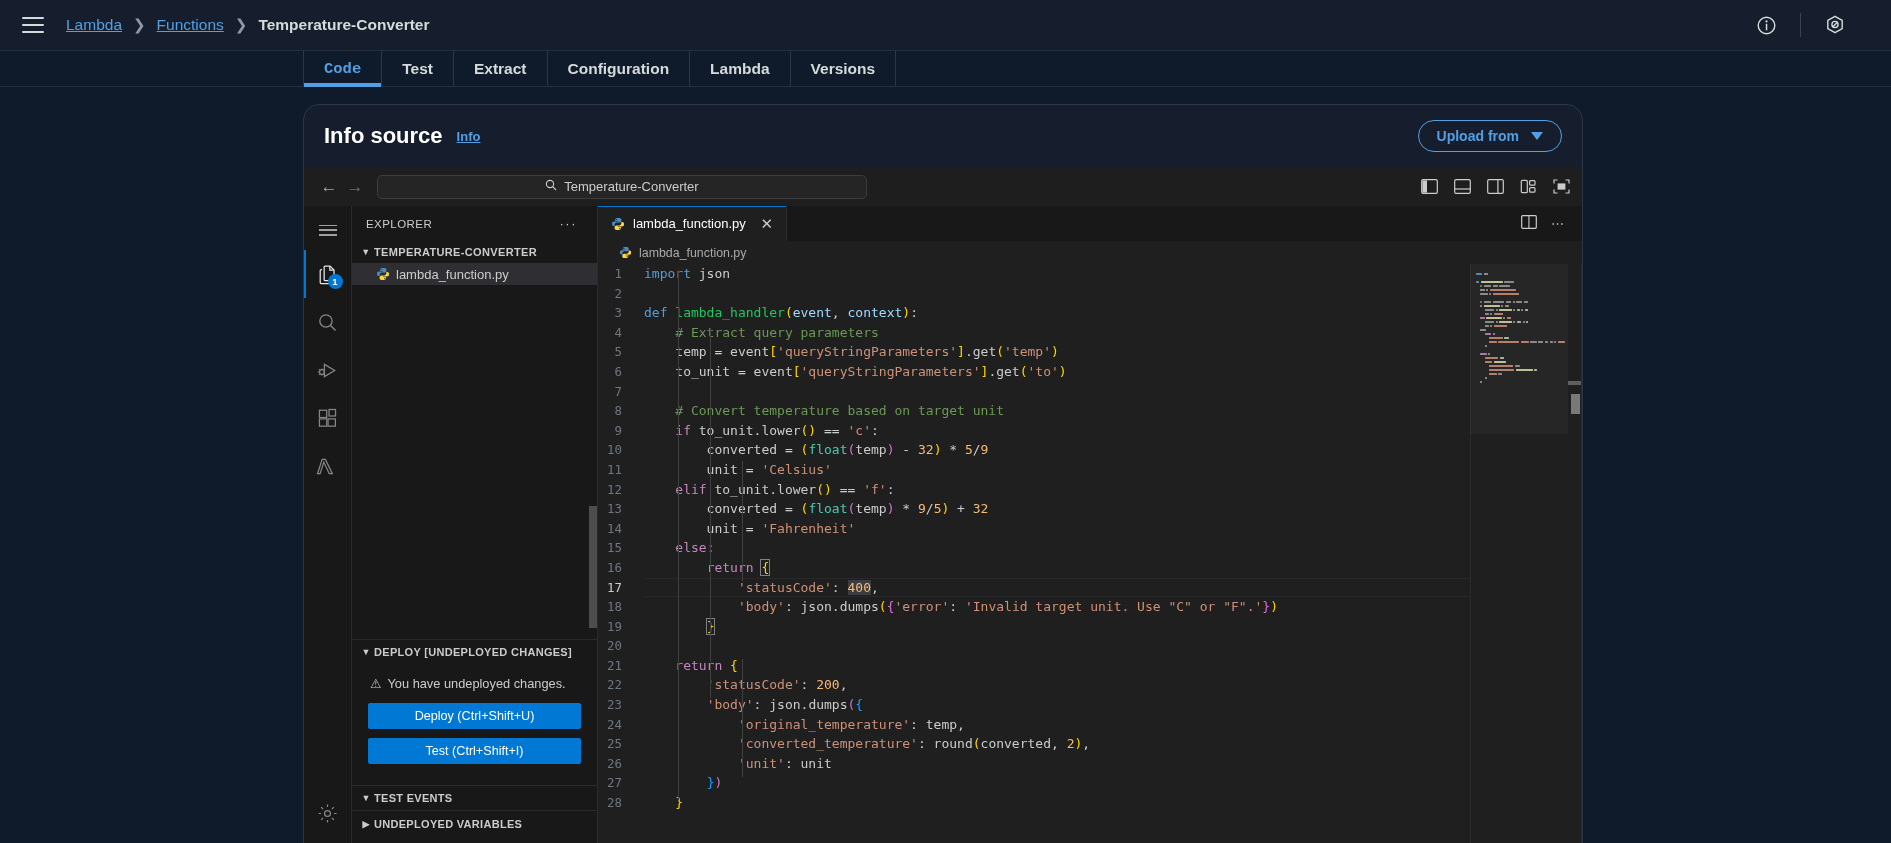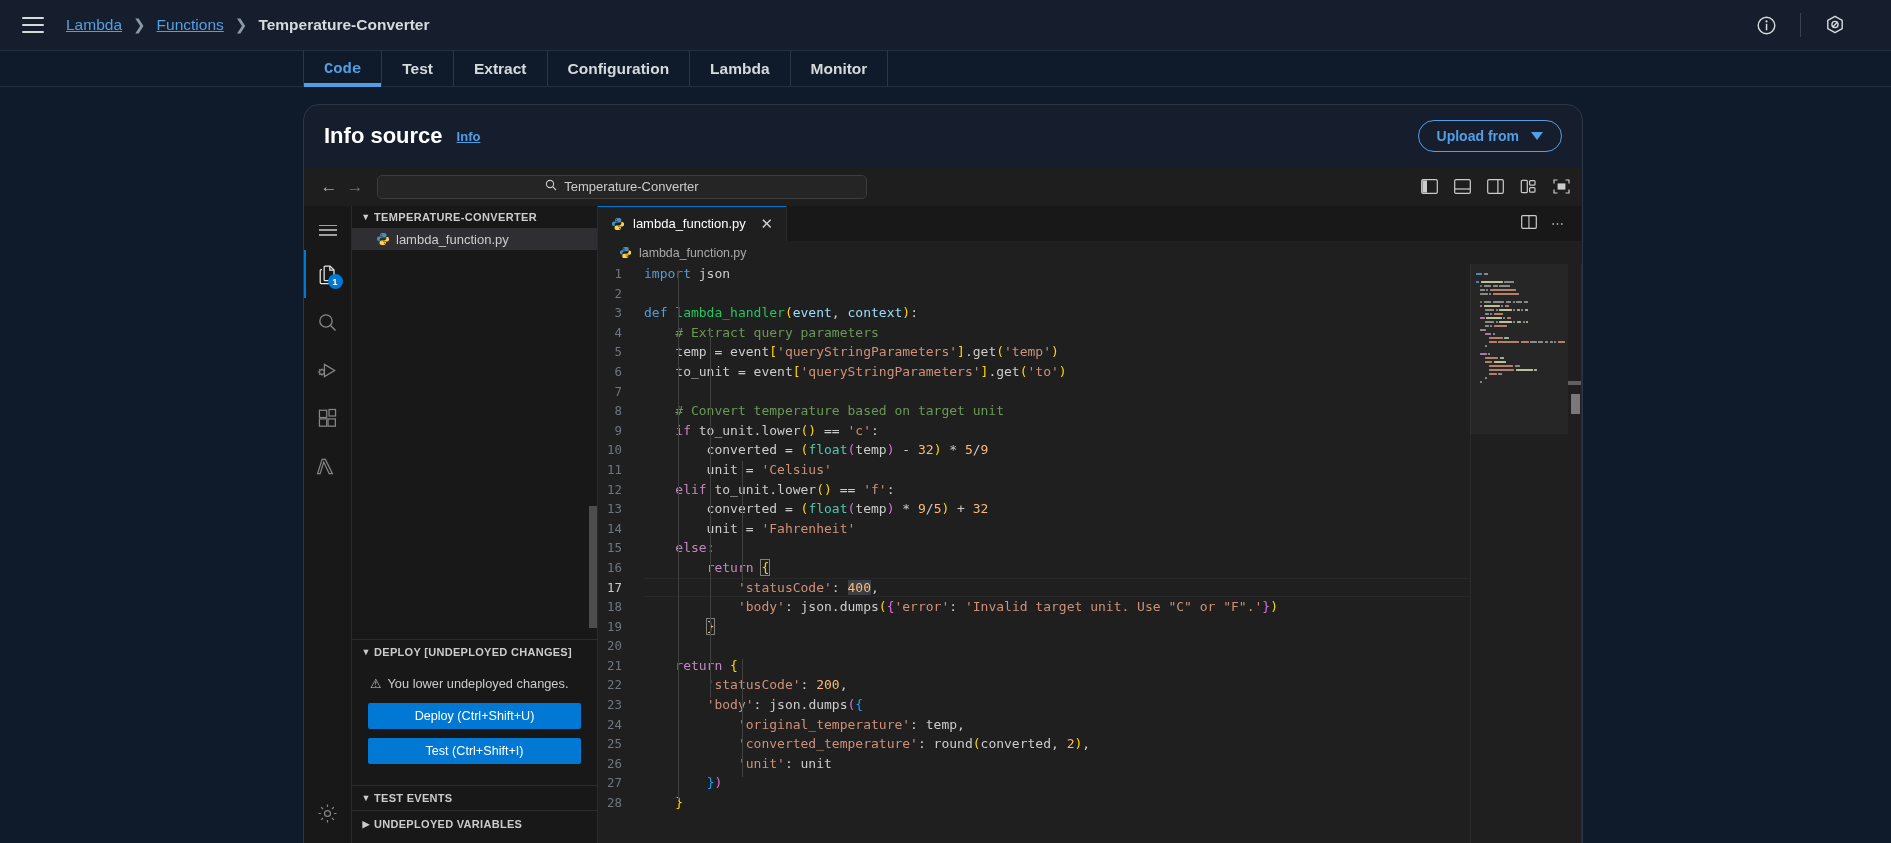--- a/index.html
+++ b/index.html
@@ -303,21 +303,21 @@
   <div class="fn-tab">
       <span>Extract</span>
     </div>
   <div class="fn-tab">
       <span>Configuration</span>
     </div>
   <div class="fn-tab">
       <span>Lambda</span>
     </div>
   <div class="fn-tab">
-      <span>Monitor</span>
+      <span>Versions</span>
     </div>
 </div>
 
 <div class="panel">
 
   <div class="panel-head">
     <span class="panel-title">Info source</span>
     <span class="panel-info">Info</span>
     <button class="upload-btn">
       <span>Upload from</span>
@@ -421,20 +421,24 @@
         <div class="act-spacer"></div>
         <div class="act-item" style="margin-bottom:6px">
           <svg width="23" height="23" viewBox="0 0 24 24" fill="none">
             <circle cx="12" cy="12" r="3.1" stroke="currentColor" stroke-width="1.3"></circle>
             <path d="M12 2.6v2.6M12 18.8v2.6M21.4 12h-2.6M5.2 12H2.6M18.6 5.4l-1.9 1.9M7.3 16.7l-1.9 1.9M18.6 18.6l-1.9-1.9M7.3 7.3 5.4 5.4" stroke="currentColor" stroke-width="1.3"></path>
           </svg>
         </div>
       </div>
 
       <div class="side-bar">
+        <div class="side-head">
+          <span>EXPLORER</span>
+          <span class="dots">···</span>
+        </div>
         <div class="sect-head">
           <span class="chev">▼</span>
           <span>TEMPERATURE-CONVERTER</span>
         </div>
         <div class="tree-row selected">
           <span class="pyicon">
             <svg width="14" height="14" viewBox="0 0 16 16">
               <path d="M7.9 1.1c-1.9 0-3.3.5-3.3 2v1.6h3.4v.5H3.3c-1.3 0-2.2 1-2.2 2.6 0 1.5.5 2.6 1.9 2.6h1.2V8.9c0-1.4 1.2-2.5 2.6-2.5h3c1.2 0 2.1-.9 2.1-2.1V3.1c0-1.2-1-2-2.2-2H7.9zM6 2.3c.4 0 .7.3.7.7s-.3.7-.7.7-.7-.3-.7-.7.3-.7.7-.7z" fill="#4b8bbe"></path>
               <path d="M8.1 14.9c1.9 0 3.3-.5 3.3-2v-1.6H8v-.5h4.7c1.3 0 2.2-1 2.2-2.6 0-1.5-.5-2.6-1.9-2.6h-1.2v1.5c0 1.4-1.2 2.5-2.6 2.5h-3c-1.2 0-2.1.9-2.1 2.1v1.2c0 1.2 1 2 2.2 2h1.8zM10 13.7c-.4 0-.7-.3-.7-.7s.3-.7.7-.7.7.3.7.7-.3.7-.7.7z" fill="#ffd43b"></path>
             </svg>
@@ -444,21 +448,21 @@
         <div class="side-spacer"></div>
 
         <div class="deploy-sect">
           <div class="sect-title">
             <span class="chev">▼</span>
             <span>DEPLOY [UNDEPLOYED CHANGES]</span>
           </div>
           <div class="sect-body">
             <div class="sect-msg">
               <span>⚠</span>
-              <span>You lower undeployed changes.</span>
+              <span>You have undeployed changes.</span>
             </div>
             <button class="blue-btn">Deploy (Ctrl+Shift+U)</button>
             <button class="blue-btn">Test (Ctrl+Shift+I)</button>
           </div>
         </div>
 
         <div class="deploy-sect">
           <div class="sect-title">
             <span class="chev">▼</span>
             <span>TEST EVENTS</span>

